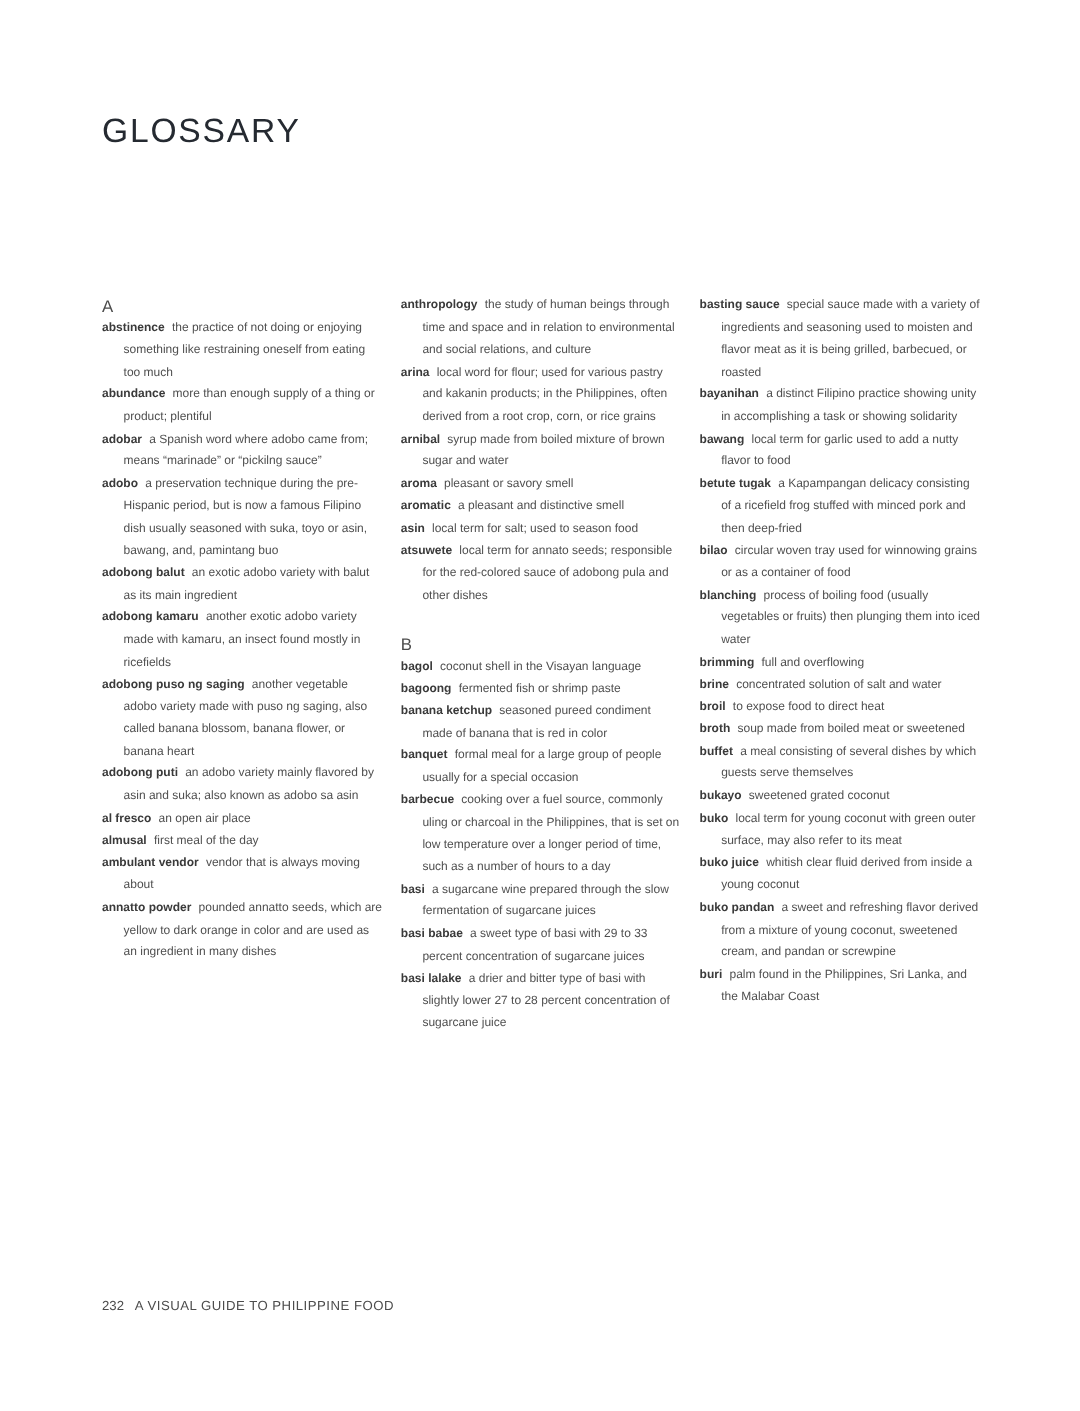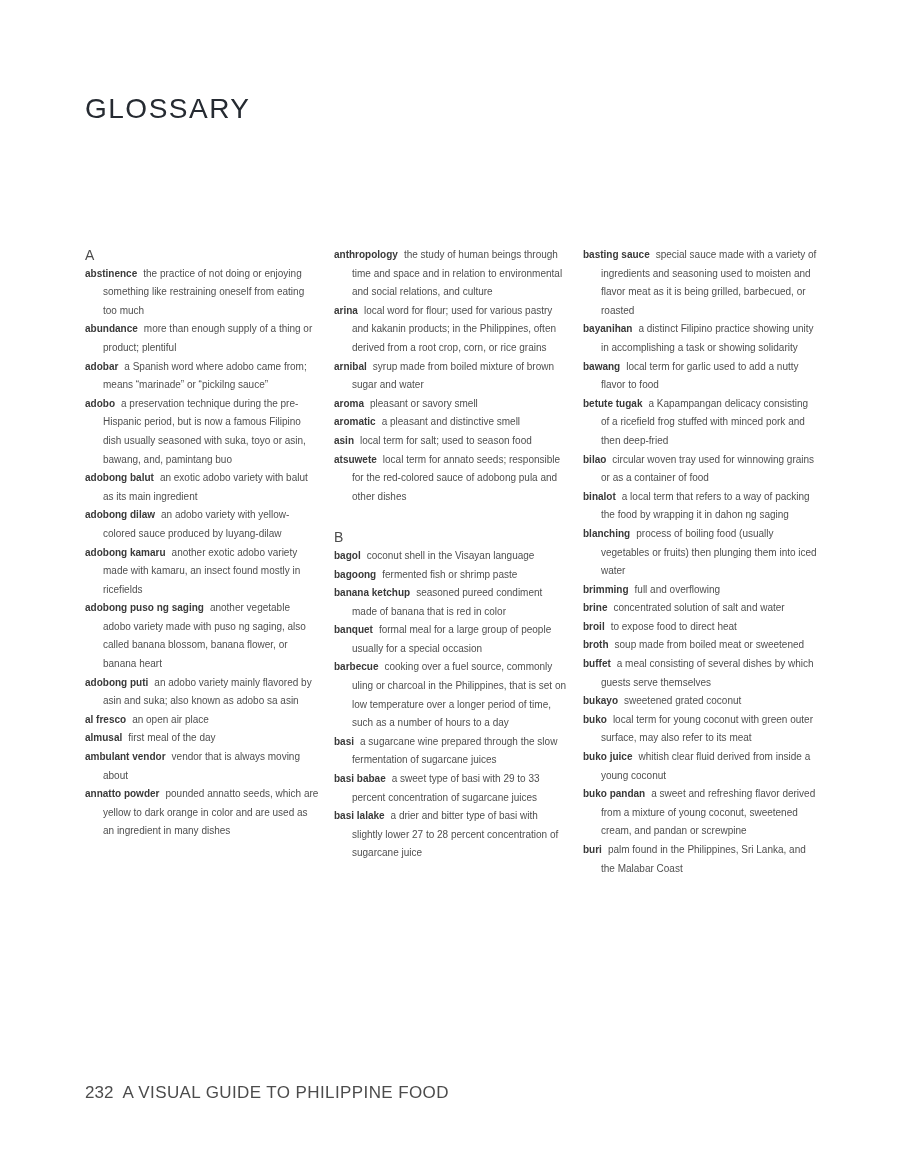--- a/index.html
+++ b/index.html
@@ -58,42 +58,41 @@
     color: #3a3a3a;
     margin-right: 6px;
   }
   .footer {
     position: absolute;
     left: 85px;
     top: 1083px;
     display: flex;
     align-items: flex-start;
     gap: 9px;
-    font-size: 17px;
+    font-size: 11px;
     color: #4c4c4c;
   }
   .footer .book-title {
     letter-spacing: 0.4px;
   }
 </style>
 </head>
 <body>
 
 <div class="page">
   <h1 class="title">GLOSSARY</h1>
 
   <main class="columns" id="columns">
       <div class="col">
         <div class="letter">A</div>
         <p class="entry"><span class="term">abstinence</span><span class="def">the practice of not doing or enjoying something like restraining oneself from eating too much</span></p>
         <p class="entry"><span class="term">abundance</span><span class="def">more than enough supply of a thing or product; plentiful</span></p>
         <p class="entry"><span class="term">adobar</span><span class="def">a Spanish word where adobo came from; means “marinade” or “pickilng sauce”</span></p>
         <p class="entry"><span class="term">adobo</span><span class="def">a preservation technique during the pre-Hispanic period, but is now a famous Filipino dish usually seasoned with suka, toyo or asin, bawang, and, pamintang buo</span></p>
         <p class="entry"><span class="term">adobong balut</span><span class="def">an exotic adobo variety with balut as its main ingredient</span></p>
-        <p class="entry"><span class="term">adobong dilaw</span><span class="def">an adobo variety with yellow-colored sauce produced by luyang-dilaw</span></p>
         <p class="entry"><span class="term">adobong kamaru</span><span class="def">another exotic adobo variety made with kamaru, an insect found mostly in ricefields</span></p>
         <p class="entry"><span class="term">adobong puso ng saging</span><span class="def">another vegetable adobo variety made with puso ng saging, also called banana blossom, banana flower, or banana heart</span></p>
         <p class="entry"><span class="term">adobong puti</span><span class="def">an adobo variety mainly flavored by asin and suka; also known as adobo sa asin</span></p>
         <p class="entry"><span class="term">al fresco</span><span class="def">an open air place</span></p>
         <p class="entry"><span class="term">almusal</span><span class="def">first meal of the day</span></p>
         <p class="entry"><span class="term">ambulant vendor</span><span class="def">vendor that is always moving about</span></p>
         <p class="entry"><span class="term">annatto powder</span><span class="def">pounded annatto seeds, which are yellow to dark orange in color and are used as an ingredient in many dishes</span></p>
       </div>
       <div class="col">
         <p class="entry"><span class="term">anthropology</span><span class="def">the study of human beings through time and space and in relation to environmental and social relations, and culture</span></p>
@@ -112,21 +111,20 @@
         <p class="entry"><span class="term">basi</span><span class="def">a sugarcane wine prepared through the slow fermentation of sugarcane juices</span></p>
         <p class="entry"><span class="term">basi babae</span><span class="def">a sweet type of basi with 29 to 33 percent concentration of sugarcane juices</span></p>
         <p class="entry"><span class="term">basi lalake</span><span class="def">a drier and bitter type of basi with slightly lower 27 to 28 percent concentration of sugarcane juice</span></p>
       </div>
       <div class="col">
         <p class="entry"><span class="term">basting sauce</span><span class="def">special sauce made with a variety of ingredients and seasoning used to moisten and flavor meat as it is being grilled, barbecued, or roasted</span></p>
         <p class="entry"><span class="term">bayanihan</span><span class="def">a distinct Filipino practice showing unity in accomplishing a task or showing solidarity</span></p>
         <p class="entry"><span class="term">bawang</span><span class="def">local term for garlic used to add a nutty flavor to food</span></p>
         <p class="entry"><span class="term">betute tugak</span><span class="def">a Kapampangan delicacy consisting of a ricefield frog stuffed with minced pork and then deep-fried</span></p>
         <p class="entry"><span class="term">bilao</span><span class="def">circular woven tray used for winnowing grains or as a container of food</span></p>
-        <p class="entry"><span class="term">binalot</span><span class="def">a local term that refers to a way of packing the food by wrapping it in dahon ng saging</span></p>
         <p class="entry"><span class="term">blanching</span><span class="def">process of boiling food (usually vegetables or fruits) then plunging them into iced water</span></p>
         <p class="entry"><span class="term">brimming</span><span class="def">full and overflowing</span></p>
         <p class="entry"><span class="term">brine</span><span class="def">concentrated solution of salt and water</span></p>
         <p class="entry"><span class="term">broil</span><span class="def">to expose food to direct heat</span></p>
         <p class="entry"><span class="term">broth</span><span class="def">soup made from boiled meat or sweetened</span></p>
         <p class="entry"><span class="term">buffet</span><span class="def">a meal consisting of several dishes by which guests serve themselves</span></p>
         <p class="entry"><span class="term">bukayo</span><span class="def">sweetened grated coconut</span></p>
         <p class="entry"><span class="term">buko</span><span class="def">local term for young coconut with green outer surface, may also refer to its meat</span></p>
         <p class="entry"><span class="term">buko juice</span><span class="def">whitish clear fluid derived from inside a young coconut</span></p>
         <p class="entry"><span class="term">buko pandan</span><span class="def">a sweet and refreshing flavor derived from a mixture of young coconut, sweetened cream, and pandan or screwpine</span></p>

